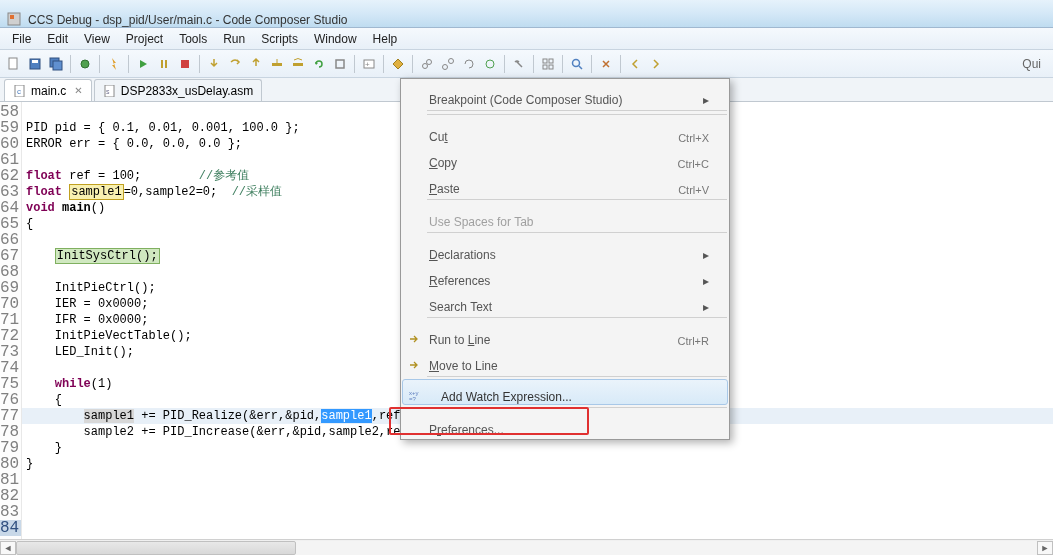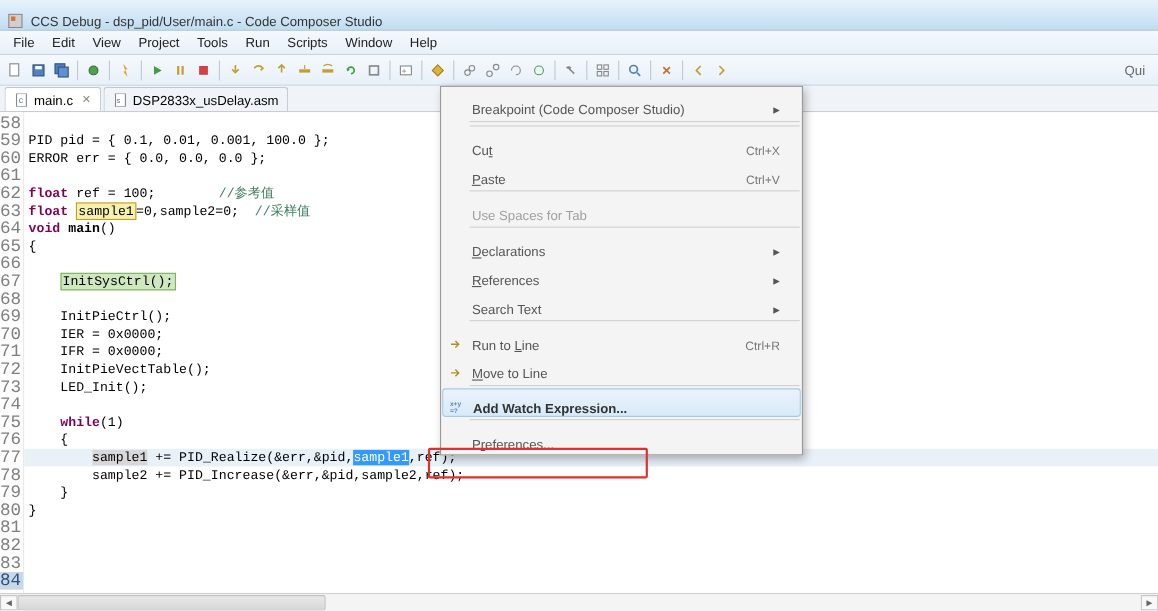--- a/index.html
+++ b/index.html
@@ -149,23 +149,22 @@
     }
     .context-menu .cmi .ico { position: absolute; left: 5px; width: 16px; height: 16px; display: inline-flex; align-items: center; justify-content: center; color: #777; }
     .context-menu .cmi .lbl { flex: 1; }
     .context-menu .cmi .shortcut { color: #777; font-size: 11px; }
     .context-menu .cmi .sub { color: #555; }
     .context-menu .cmi.disabled { color: #a0a0a0; }
     .context-menu .cmi.hover {
       background: linear-gradient(#eaf3fb, #d8eaf8);
       border: 1px solid #a8c8e8;
       margin: -1px 1px; border-radius: 3px;
-      padding-left: 27px;
+      padding-left: 38px;
       color: #333;
-      font-weight: bold;
     }
     .context-menu .cmi.hover .ico { left: 4px; }
     .context-menu .marked {
       position: absolute;
       border: 2px solid #e03030;
       border-radius: 2px;
       pointer-events: none;
     }
     .context-menu .sep-line {
       height: 1px; background: #d0d0d0; margin: 3px 2px 3px 26px;
@@ -429,20 +428,24 @@
       <span class="lbl">Breakpoint (Code Composer Studio)</span>
       <span class="sub">▸</span>
     </div>
     <div class="sep-line"></div>
     <div class="sep-line"></div>
     <div class="cmi">
       <span class="lbl">Cu<span class="underline">t</span></span>
       <span class="shortcut">Ctrl+X</span>
     </div>
     <div class="cmi">
+      <span class="lbl"><span class="underline">C</span>opy</span>
+      <span class="shortcut">Ctrl+C</span>
+    </div>
+    <div class="cmi">
       <span class="lbl"><span class="underline">P</span>aste</span>
       <span class="shortcut">Ctrl+V</span>
     </div>
     <div class="sep-line"></div>
     <div class="cmi disabled">
       <span class="lbl">Use Spaces for Tab</span>
     </div>
     <div class="sep-line"></div>
     <div class="cmi">
       <span class="lbl"><span class="underline">D</span>eclarations</span>

